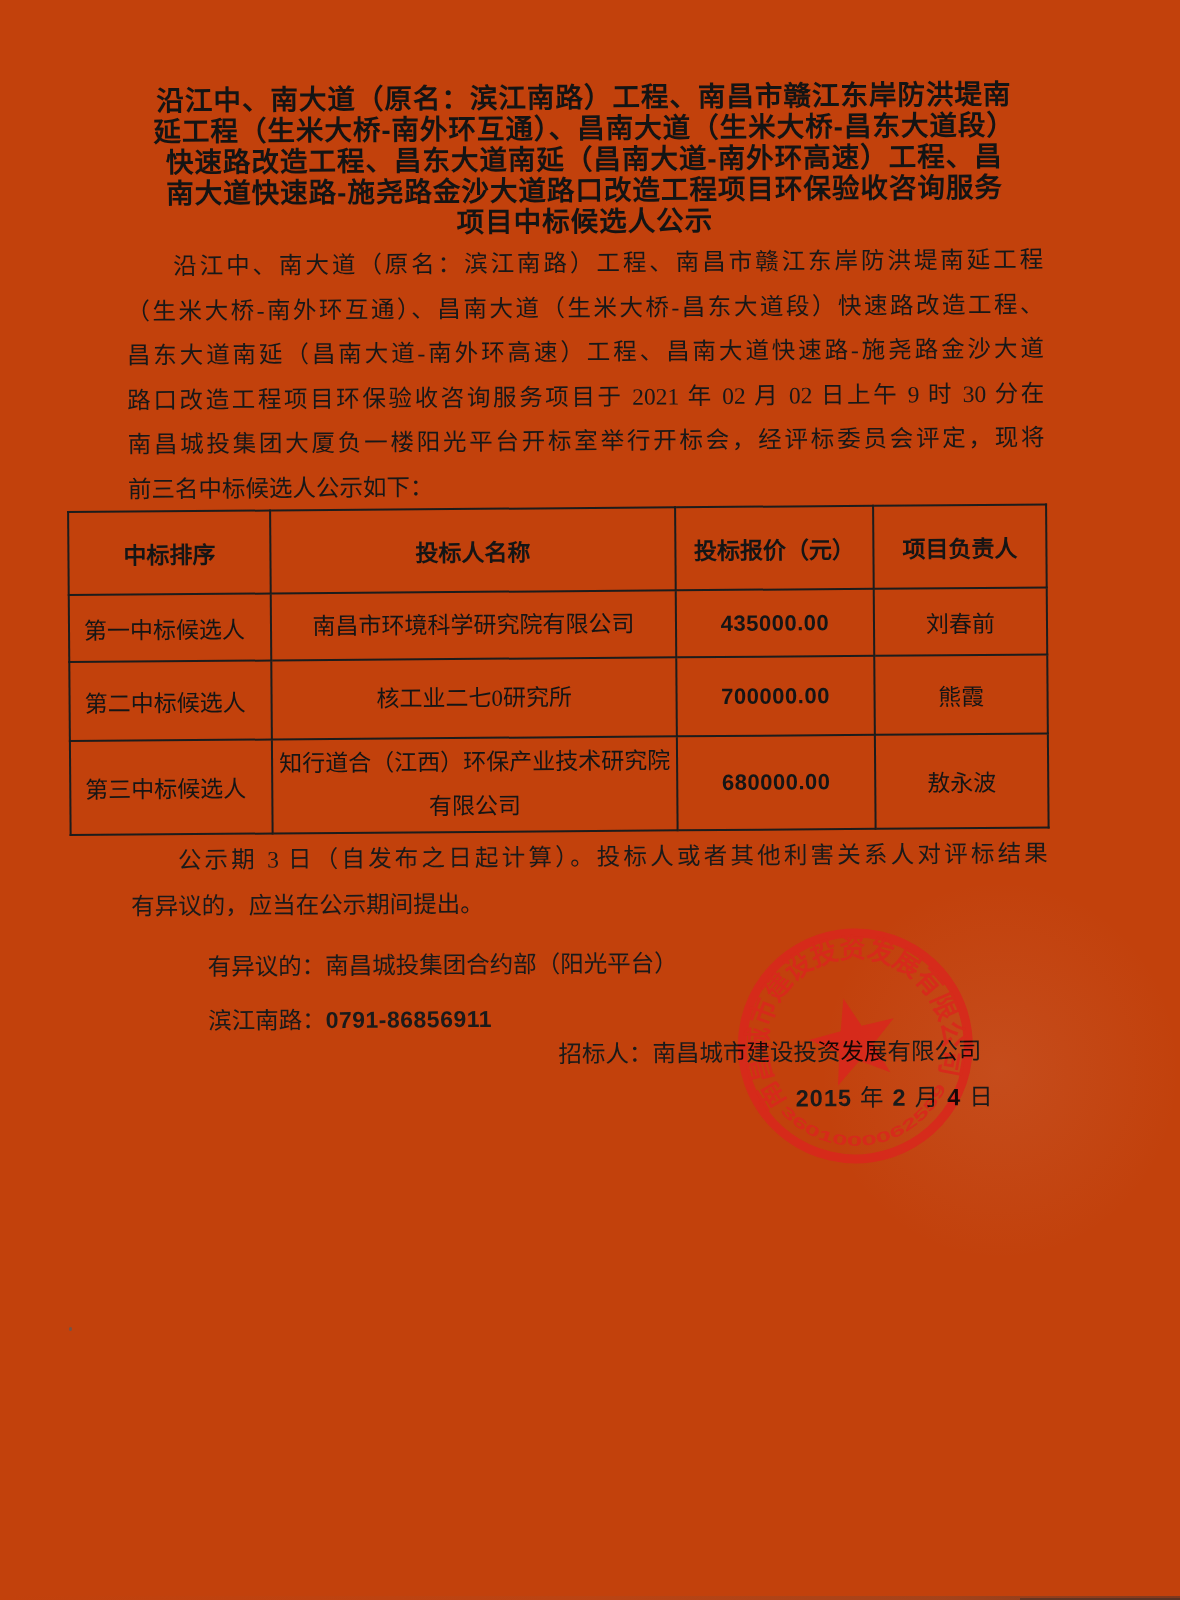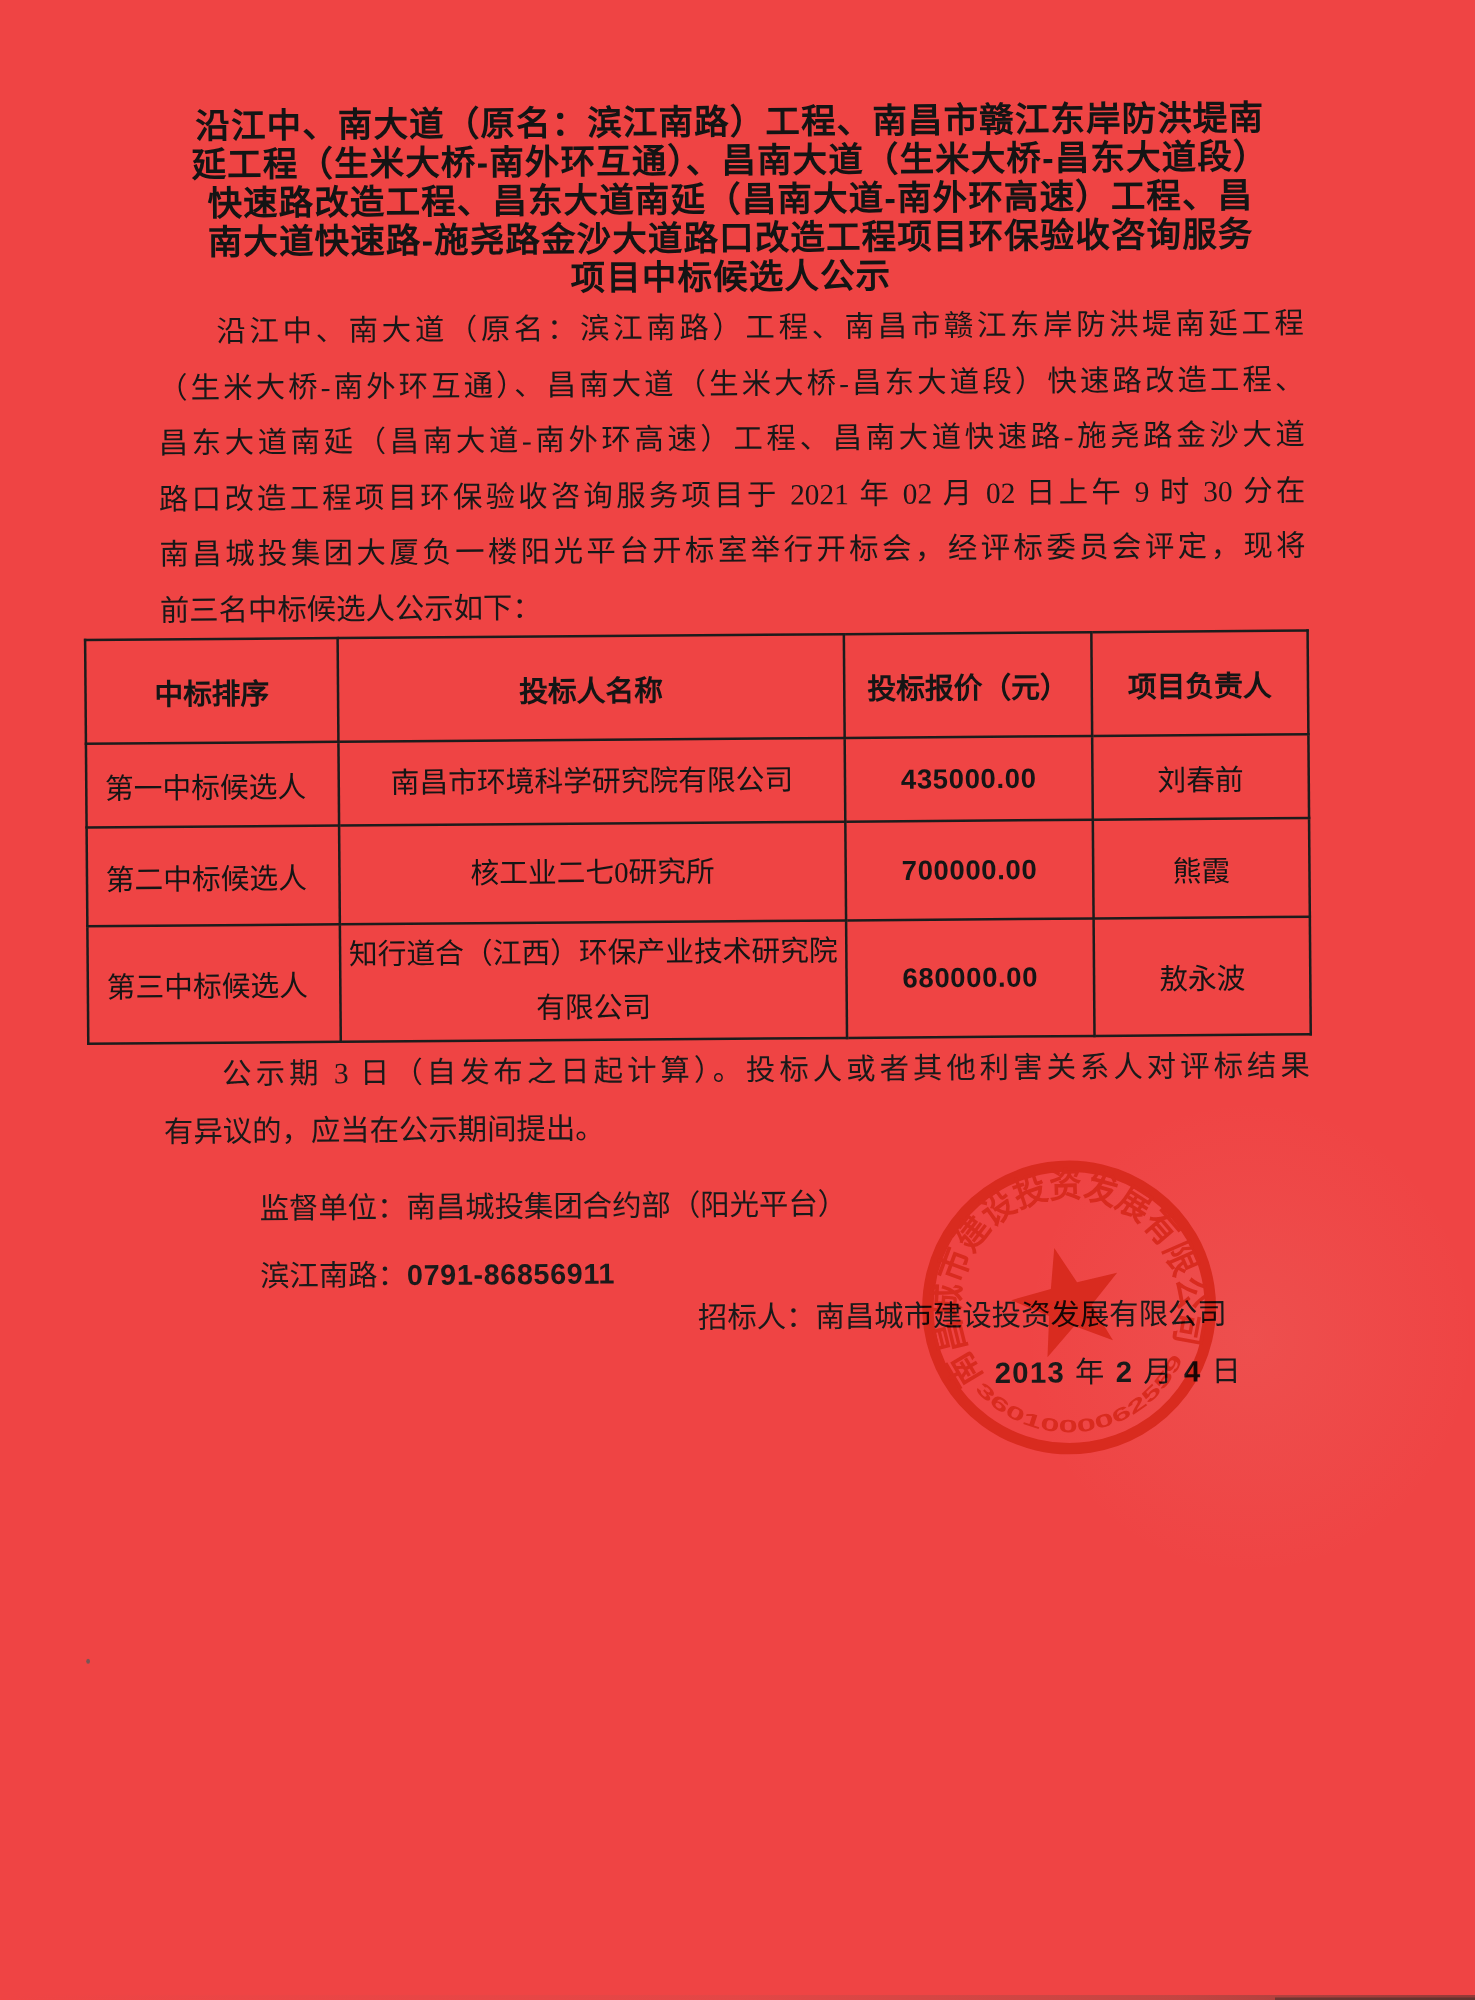--- a/index.html
+++ b/index.html
@@ -3,21 +3,21 @@
 <meta charset="utf-8">
 <style>
   html,body { margin:0; padding:0; }
   body {
     width:1180px; height:1600px;
     background:#ffffff;
     font-family:"Liberation Serif","DejaVu Serif",serif;
   }
   .page {
     position:relative; width:1180px; height:1600px;
-    background:#ef4444; overflow:hidden; color:#1a1a1a;
+    background:#c2410c; overflow:hidden; color:#1a1a1a;
   }
   .blush {
     position:absolute; left:820px; top:880px; width:360px; height:380px;
     background:radial-gradient(closest-side, rgba(226,176,166,0.10), rgba(226,176,166,0));
     pointer-events:none;
   }
   .sheet { position:absolute; inset:0; transform:rotate(-0.45deg); transform-origin:50% 55%; }
 
   .title {
     position:absolute; top:82px; left:60px; width:1060px;
@@ -146,33 +146,33 @@
         </tr>
       </tbody>
     </table>
 
     <div class="notice">
       <div class="jline indent">公示期 3 日（自发布之日起计算）。投标人或者其他利害关系人对评标结果</div>
       <div class="plain-last">有异议的，应当在公示期间提出。</div>
     </div>
 
     <div class="line-abs sup">
-      <span>监督单位：</span><span>南昌城投集团合约部（阳光平台）</span>
+      <span>有异议的：</span><span>南昌城投集团合约部（阳光平台）</span>
     </div>
 
     <div class="line-abs tel">
       <span>滨江南路：</span><span class="num">0791-86856911</span>
     </div>
 
     <div class="line-abs tender">
       <span>招标人：</span><span>南昌城市建设投资发展有限公司</span>
     </div>
 
     <div class="line-abs dateline">
-      <span class="dnum">2013</span><span class="dchar">年</span><span class="dnum">2</span><span class="dchar">月</span><span class="dnum">4</span><span class="dchar">日</span>
+      <span class="dnum">2015</span><span class="dchar">年</span><span class="dnum">2</span><span class="dchar">月</span><span class="dnum">4</span><span class="dchar">日</span>
     </div>
 
     <svg class="seal" viewBox="0 0 340 340" aria-hidden="true">
       <g transform="rotate(-8 170 170)">
         <circle cx="170" cy="170" r="113" fill="none" stroke-width="9" stroke="#d7281c"></circle>
         <path id="sealArcTop" d="M 95.4 216.6 A 88 88 0 1 1 244.6 216.6" fill="none"></path>
         <path id="sealArcBottom" d="M 81.7 216.9 A 100 100 0 0 0 258.3 216.9" fill="none"></path>
         <text font-size="28" font-weight="bold" fill="#d7281c">
           <textPath href="#sealArcTop" startOffset="2" textLength="365" lengthAdjust="spacingAndGlyphs">南昌城市建设投资发展有限公司</textPath>
         </text>

